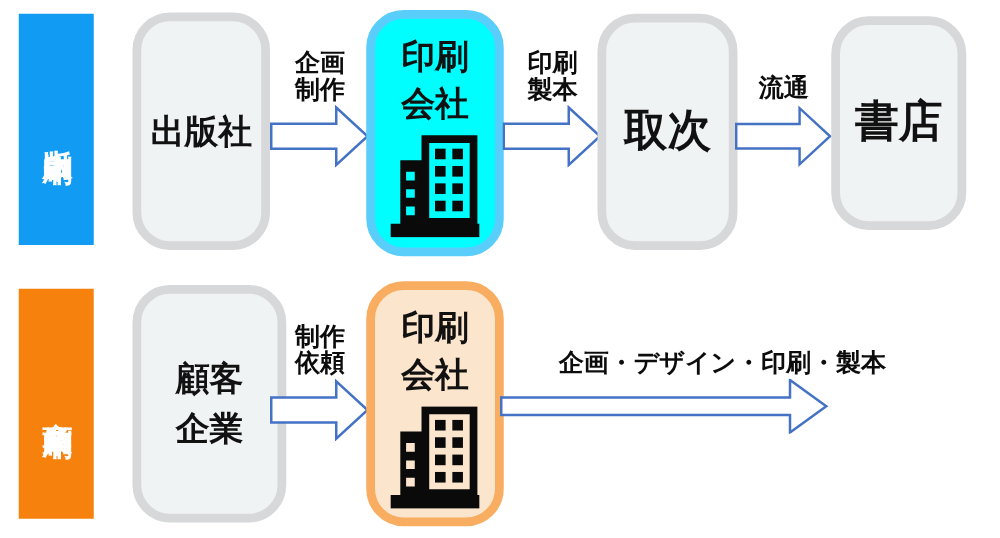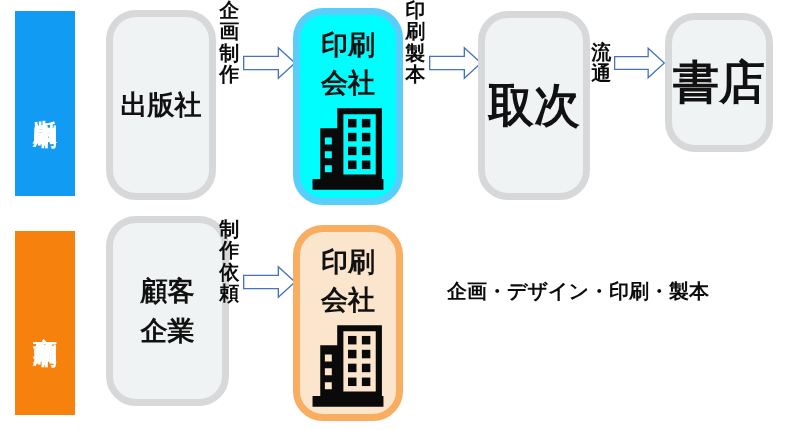--- a/index.html
+++ b/index.html
@@ -23,31 +23,31 @@
     position:absolute; box-sizing:border-box;
     background:var(--node-fill,#F0F3F4);
     border:7px solid var(--node-border,#D7D8D9);
     border-radius:30px;
     display:flex; flex-direction:column; align-items:center; justify-content:center;
     font-weight:700;
   }
   .node-label { white-space:pre-line; text-align:center; line-height:1.5; }
   .fs27 { font-size:27px; }
   .fs31 { font-size:31px; }
-  .fs35 { font-size:46px; }
+  .fs35 { font-size:35px; }
 
   .printer { justify-content:flex-start; padding-top:12px; }
   .printer .node-label { line-height:1.4; }
   .printer-top    { background:var(--printer-top-fill,#00FEFE);    border-color:var(--printer-top-border,#59CEFA); }
   .printer-bottom { background:var(--printer-bottom-fill,#FBE5CC); border-color:var(--printer-bottom-border,#F8AD61); }
 
   .building { width:74px; height:82px; margin-top:5px; fill:#0a0a0a; }
 
   
-  .arrow-group { position:absolute; display:flex; flex-direction:row; align-items:center; }
+  .arrow-group { position:absolute; display:flex; flex-direction:column; }
   .arrow-label {
     display:flex; flex-direction:column; justify-content:flex-end;
     height:46px; font-weight:700; font-size:20px; line-height:1.08;
     white-space:pre-line; text-align:center; color:#0c0c0c;
   }
   .arrow-label.nowrap { white-space:nowrap;margin-left:47px; }
   .arrow-svg { display:block; }
   .arrow-shape { fill:#ffffff; stroke:var(--arrow-stroke,#4472C4); stroke-width:2; stroke-linejoin:miter; }
 </style>
 </head>
@@ -97,27 +97,27 @@
     <span class="node-label">取次</span>
   </div>
 
   <div class="arrow-group" style="left:588px;top:38px;width:78px;font-family:Liberation Mono, monospace;">
     <div class="arrow-label">流通</div>
     <svg class="arrow-svg" width="78" height="50" viewBox="0 0 80 50">
       <polygon class="arrow-shape" points="1,15 53,15 53,2 78,25 53,48 53,35 1,35"></polygon>
     </svg>
   </div>
 
-  <div class="node fs35" style="left:665px;top:13px;width:108px;height:139px;">
+  <div class="node fs35" style="left:665px;top:13px;width:108px;height:171px;">
     <span class="node-label">書店</span>
   </div>
 
   <div class="banner banner-com">商業印刷</div>
 
-  <div class="node fs27" style="left:106px;top:216px;width:123px;height:190px;">
+  <div class="node fs27" style="left:106px;top:228px;width:123px;height:190px;">
     <span class="node-label">顧客
 企業</span>
   </div>
 
   <div class="arrow-group" style="left:216px;top:257px;width:80px;">
     <div class="arrow-label">制作
 依頼</div>
     <svg class="arrow-svg" width="80" height="50" viewBox="0 0 80 50">
       <polygon class="arrow-shape" points="1,15 53,15 53,2 78,25 53,48 53,35 1,35"></polygon>
     </svg>

